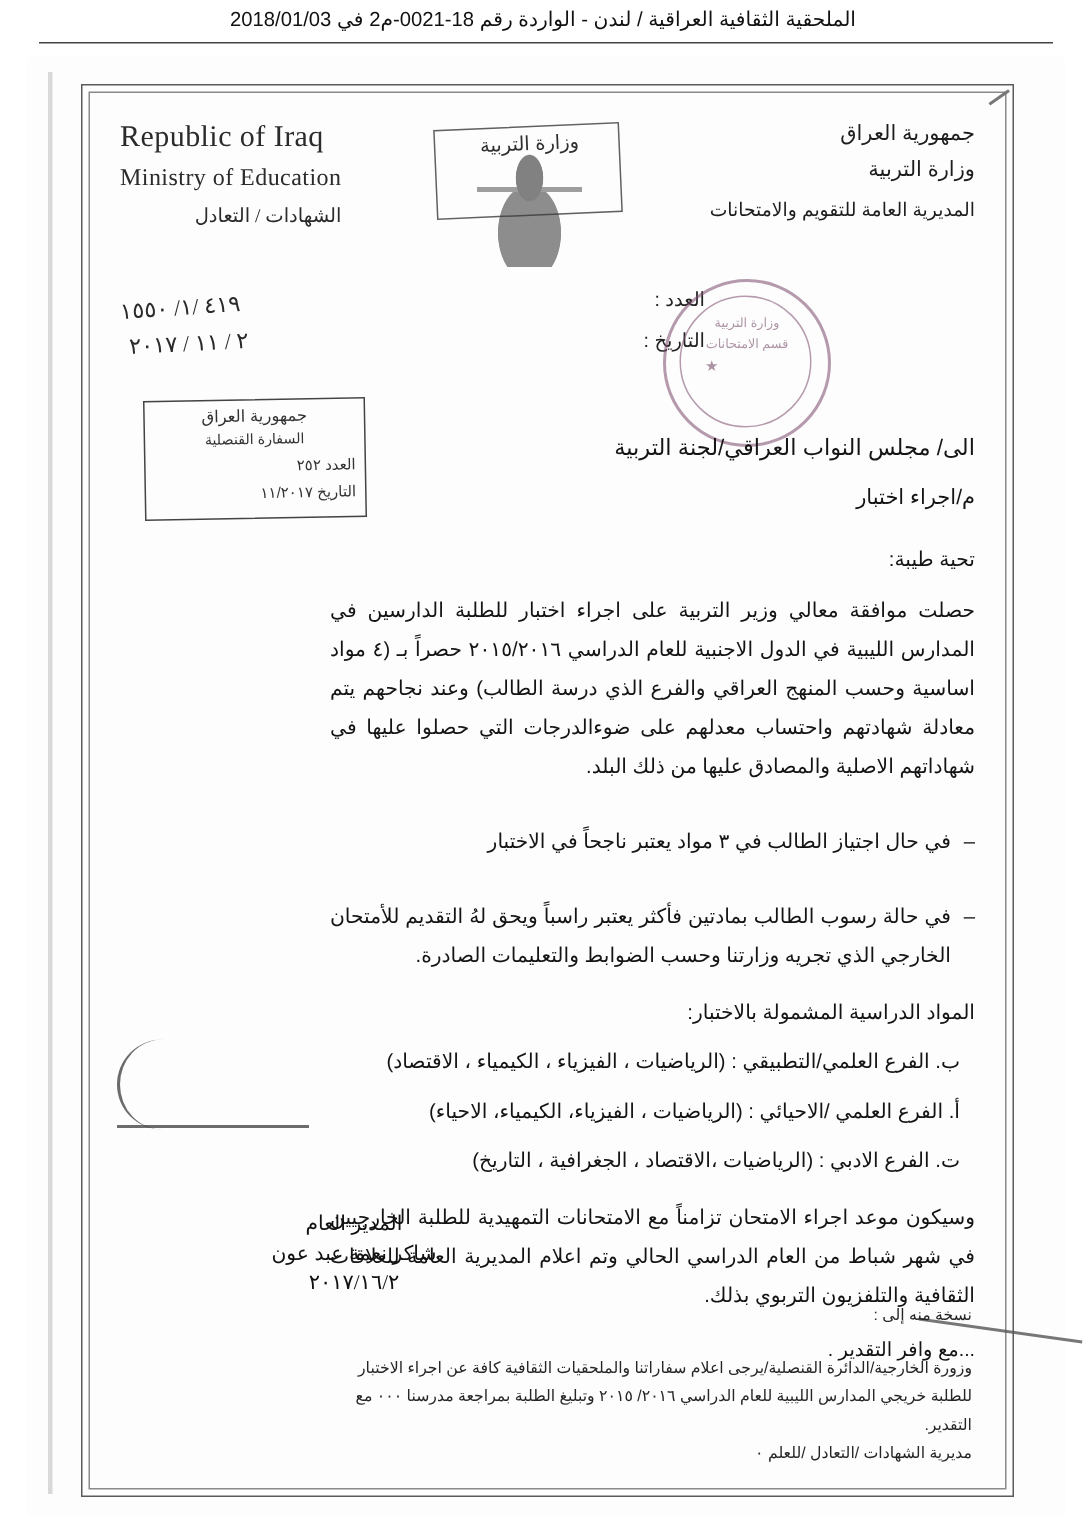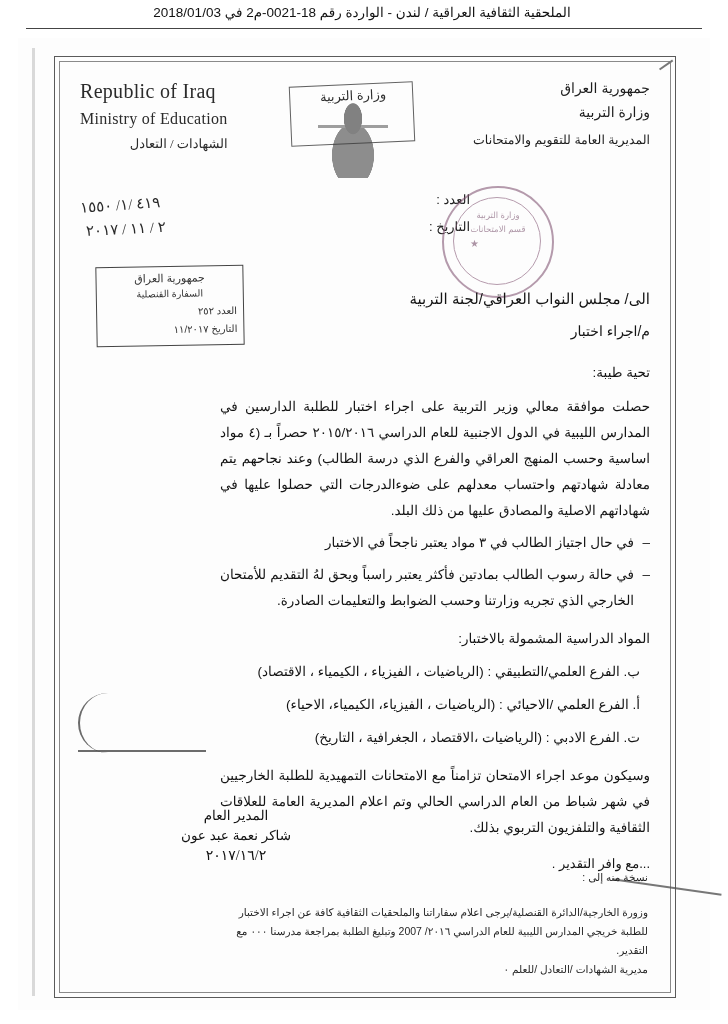--- a/index.html
+++ b/index.html
@@ -232,21 +232,21 @@
     font-family: "Liberation Sans", sans-serif;
     font-size: 13.5px;
     line-height: 26px;
     color: #141414;
   }
   .to-line { font-size: 15px; }
   .subject { margin-top: 6px; font-size: 14px; }
   .greeting { margin-top: 16px; font-size: 13.5px; }
   .para { margin-top: 8px; text-align: justify; }
   .dash-item {
-    margin-top: 6px;
+    margin-top: 24px;
     padding-right: 16px;
     position: relative;
     text-align: justify;
   }
   .dash-item::before {
     content: "–";
     position: absolute;
     right: 0;
     top: 0;
   }
@@ -411,17 +411,17 @@
   <div class="pen-diag"></div>
 
   <div class="signature">
     <div>المدير العام</div>
     <div>شاكر نعمة عبد عون</div>
     <div class="sig-date">٢٠١٧/١٦/٢</div>
   </div>
 
   <div class="cc">
     <div class="cc-title">نسخة منه إلى :</div>
-    <div>وزورة الخارجية/الدائرة القنصلية/يرجى اعلام سفاراتنا والملحقيات الثقافية كافة عن اجراء الاختبار للطلبة خريجي المدارس الليبية للعام الدراسي ٢٠١٦/ 2007 وتبليغ الطلبة بمراجعة مدرسنا ٠٠٠ مع التقدير.</div>
+    <div>وزورة الخارجية/الدائرة القنصلية/يرجى اعلام سفاراتنا والملحقيات الثقافية كافة عن اجراء الاختبار للطلبة خريجي المدارس الليبية للعام الدراسي ٢٠١٦/ ٢٠١٥ وتبليغ الطلبة بمراجعة مدرسنا ٠٠٠ مع التقدير.</div>
     <div>مديرية الشهادات /التعادل /للعلم ٠</div>
   </div>
 
 </div>
 
 </body></html>

